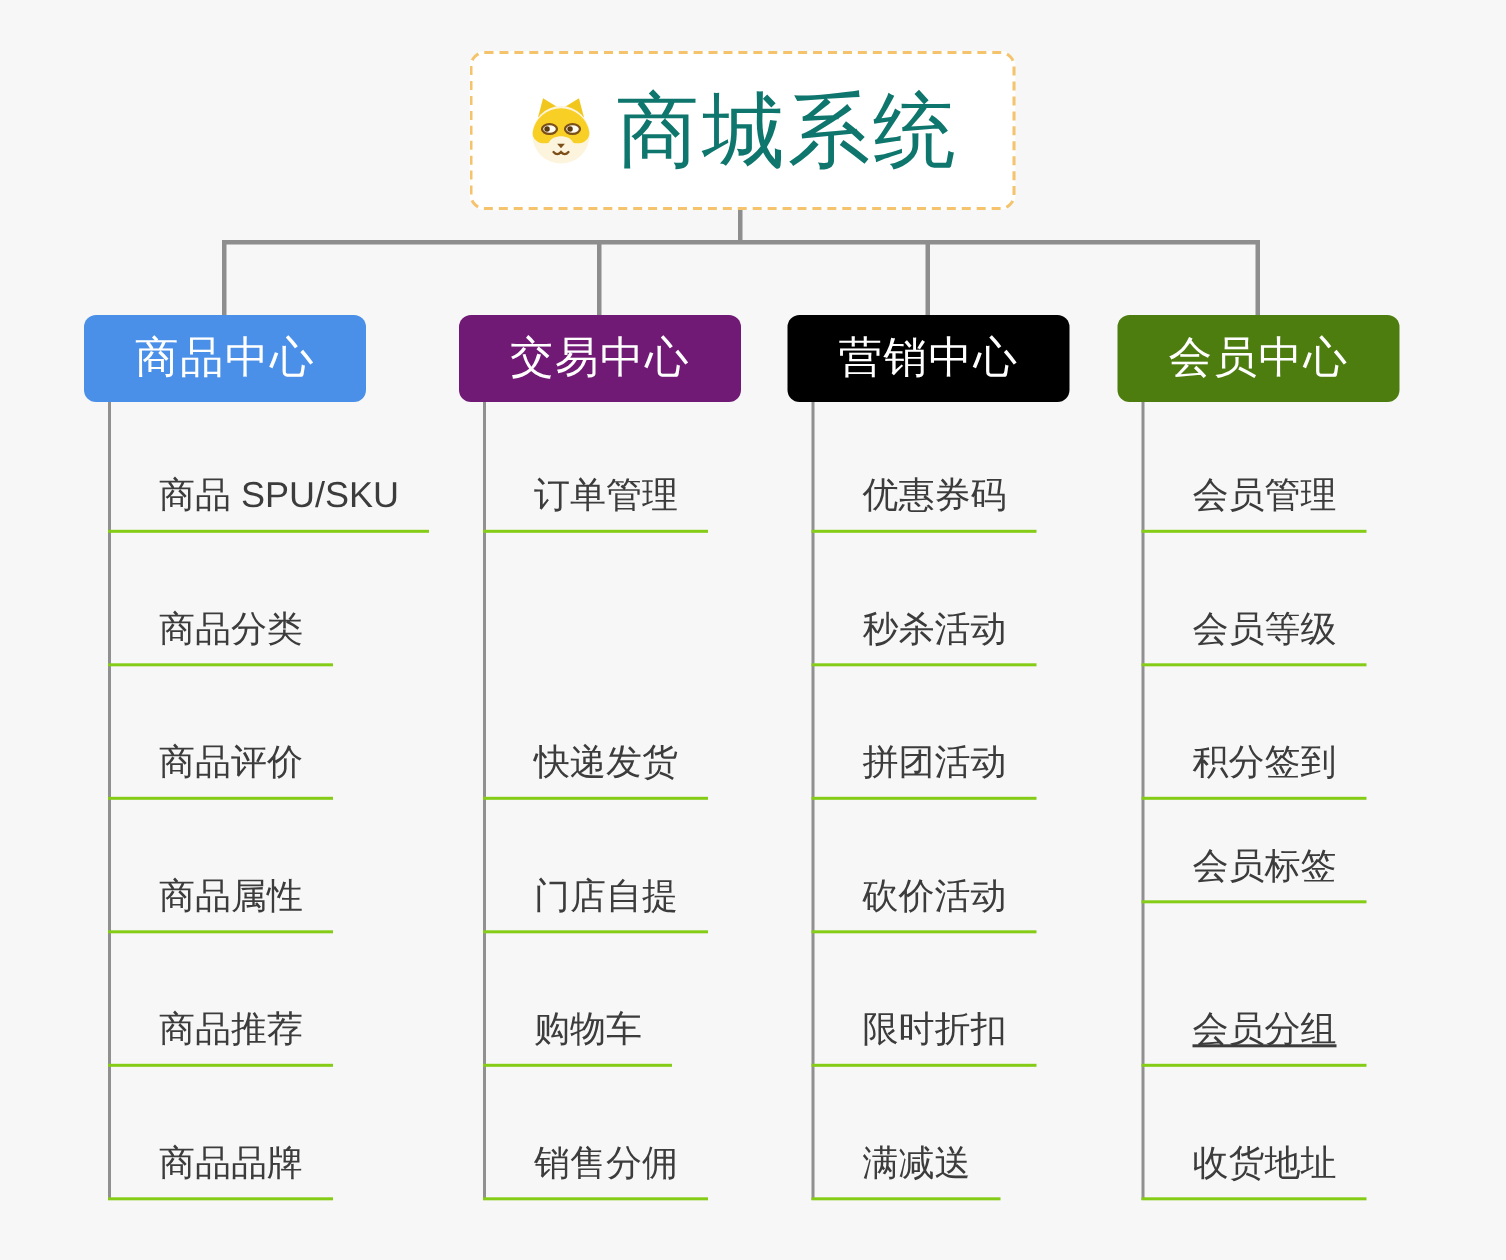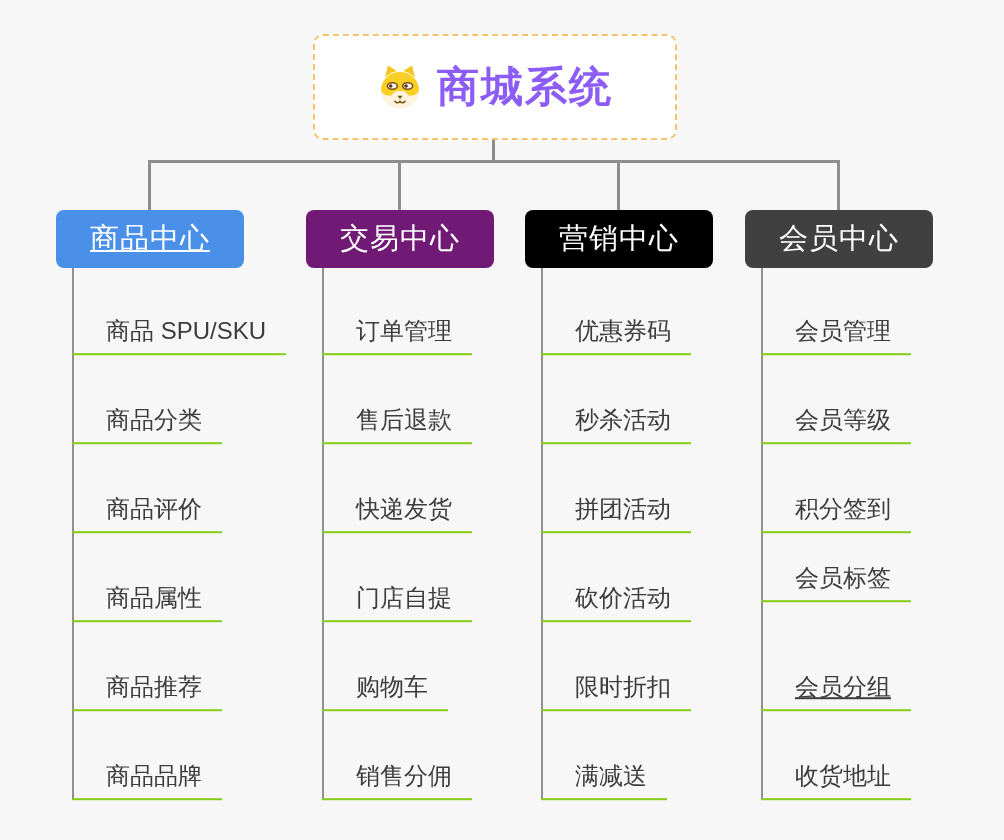--- a/index.html
+++ b/index.html
@@ -23,23 +23,23 @@
     background: #FFFFFF;
     border: 2px dashed #F4C36B;
     border-radius: 10px;
     box-sizing: border-box;
     display: flex;
     align-items: center;
     justify-content: center;
     gap: 14px;
   }
   .root-title {
-    font-size: 42px;
-    font-weight: 700;
-    color: #8b5cf6;
+    font-size: 55px;
+    font-weight: 400;
+    color: #0f766e;
     letter-spacing: 2px;
     line-height: 1;
   }
   .dog { display: flex; }
 
   
   .line {
     position: absolute;
     background: #8E8E8E;
   }
@@ -111,38 +111,37 @@
   </div>
 
   <div class="line" style="left:492px; top:140px; width:3px; height:21px;"></div>
   <div class="line" style="left:148px; top:160px; width:692px; height:3px;"></div>
   <div class="line" style="left:148px; top:160px; width:3px; height:52px;"></div>
   <div class="line" style="left:398px; top:160px; width:3px; height:52px;"></div>
   <div class="line" style="left:617px; top:160px; width:3px; height:52px;"></div>
   <div class="line" style="left:837px; top:160px; width:3px; height:52px;"></div>
 
   <div class="branch" style="left:56px;">
-    <div class="branch-header" style="background: rgb(74, 144, 232); text-decoration: underline;">商品中心</div>
+    <div class="branch-header" style="background: rgb(74, 144, 232);">商品中心</div>
     <div class="items">
       <div class="spine"></div>
     <div class="sub-item" style="top: 87px;">商品 SPU/SKU</div>
         <div class="sub-item" style="top: 176px;">商品分类</div>
         <div class="sub-item" style="top: 265px;">商品评价</div>
         <div class="sub-item" style="top: 354px;">商品属性</div>
         <div class="sub-item" style="top: 443px;">商品推荐</div>
         <div class="sub-item" style="top: 532px;">商品品牌</div>
       </div>
   </div>
 
   <div class="branch" style="left:306px;">
     <div class="branch-header" style="background: #701a75;">交易中心</div>
     <div class="items">
       <div class="spine"></div>
     <div class="sub-item" style="top: 87px;">订单管理</div>
-        <div class="sub-item" style="top: 176px;">售后退款</div>
         <div class="sub-item" style="top: 265px;">快递发货</div>
         <div class="sub-item" style="top: 354px;">门店自提</div>
         <div class="sub-item" style="top: 443px;">购物车</div>
         <div class="sub-item" style="top: 532px;">销售分佣</div>
       </div>
   </div>
 
   <div class="branch" style="left:525px;">
     <div class="branch-header" style="background: #000000;">营销中心</div>
     <div class="items">
@@ -150,21 +149,21 @@
     <div class="sub-item" style="top: 87px;">优惠券码</div>
         <div class="sub-item" style="top: 176px;">秒杀活动</div>
         <div class="sub-item" style="top: 265px;">拼团活动</div>
         <div class="sub-item" style="top: 354px;">砍价活动</div>
         <div class="sub-item" style="top: 443px;">限时折扣</div>
         <div class="sub-item" style="top: 532px;">满减送</div>
       </div>
   </div>
 
   <div class="branch" style="left:745px;">
-    <div class="branch-header" style="background: #404040; font-family: Liberation Mono, monospace;">会员中心</div>
+    <div class="branch-header" style="background: #4d7c0f; font-family: Liberation Mono, monospace;">会员中心</div>
     <div class="items">
       <div class="spine"></div>
     <div class="sub-item" style="top: 87px;">会员管理</div>
         <div class="sub-item" style="top: 176px;">会员等级</div>
         <div class="sub-item" style="top: 265px;">积分签到</div>
         <div class="sub-item" style="top: 334px;">会员标签</div>
         <div class="sub-item" style="top: 443px; text-decoration: underline;">会员分组</div>
         <div class="sub-item" style="top: 532px;">收货地址</div>
       </div>
   </div>

